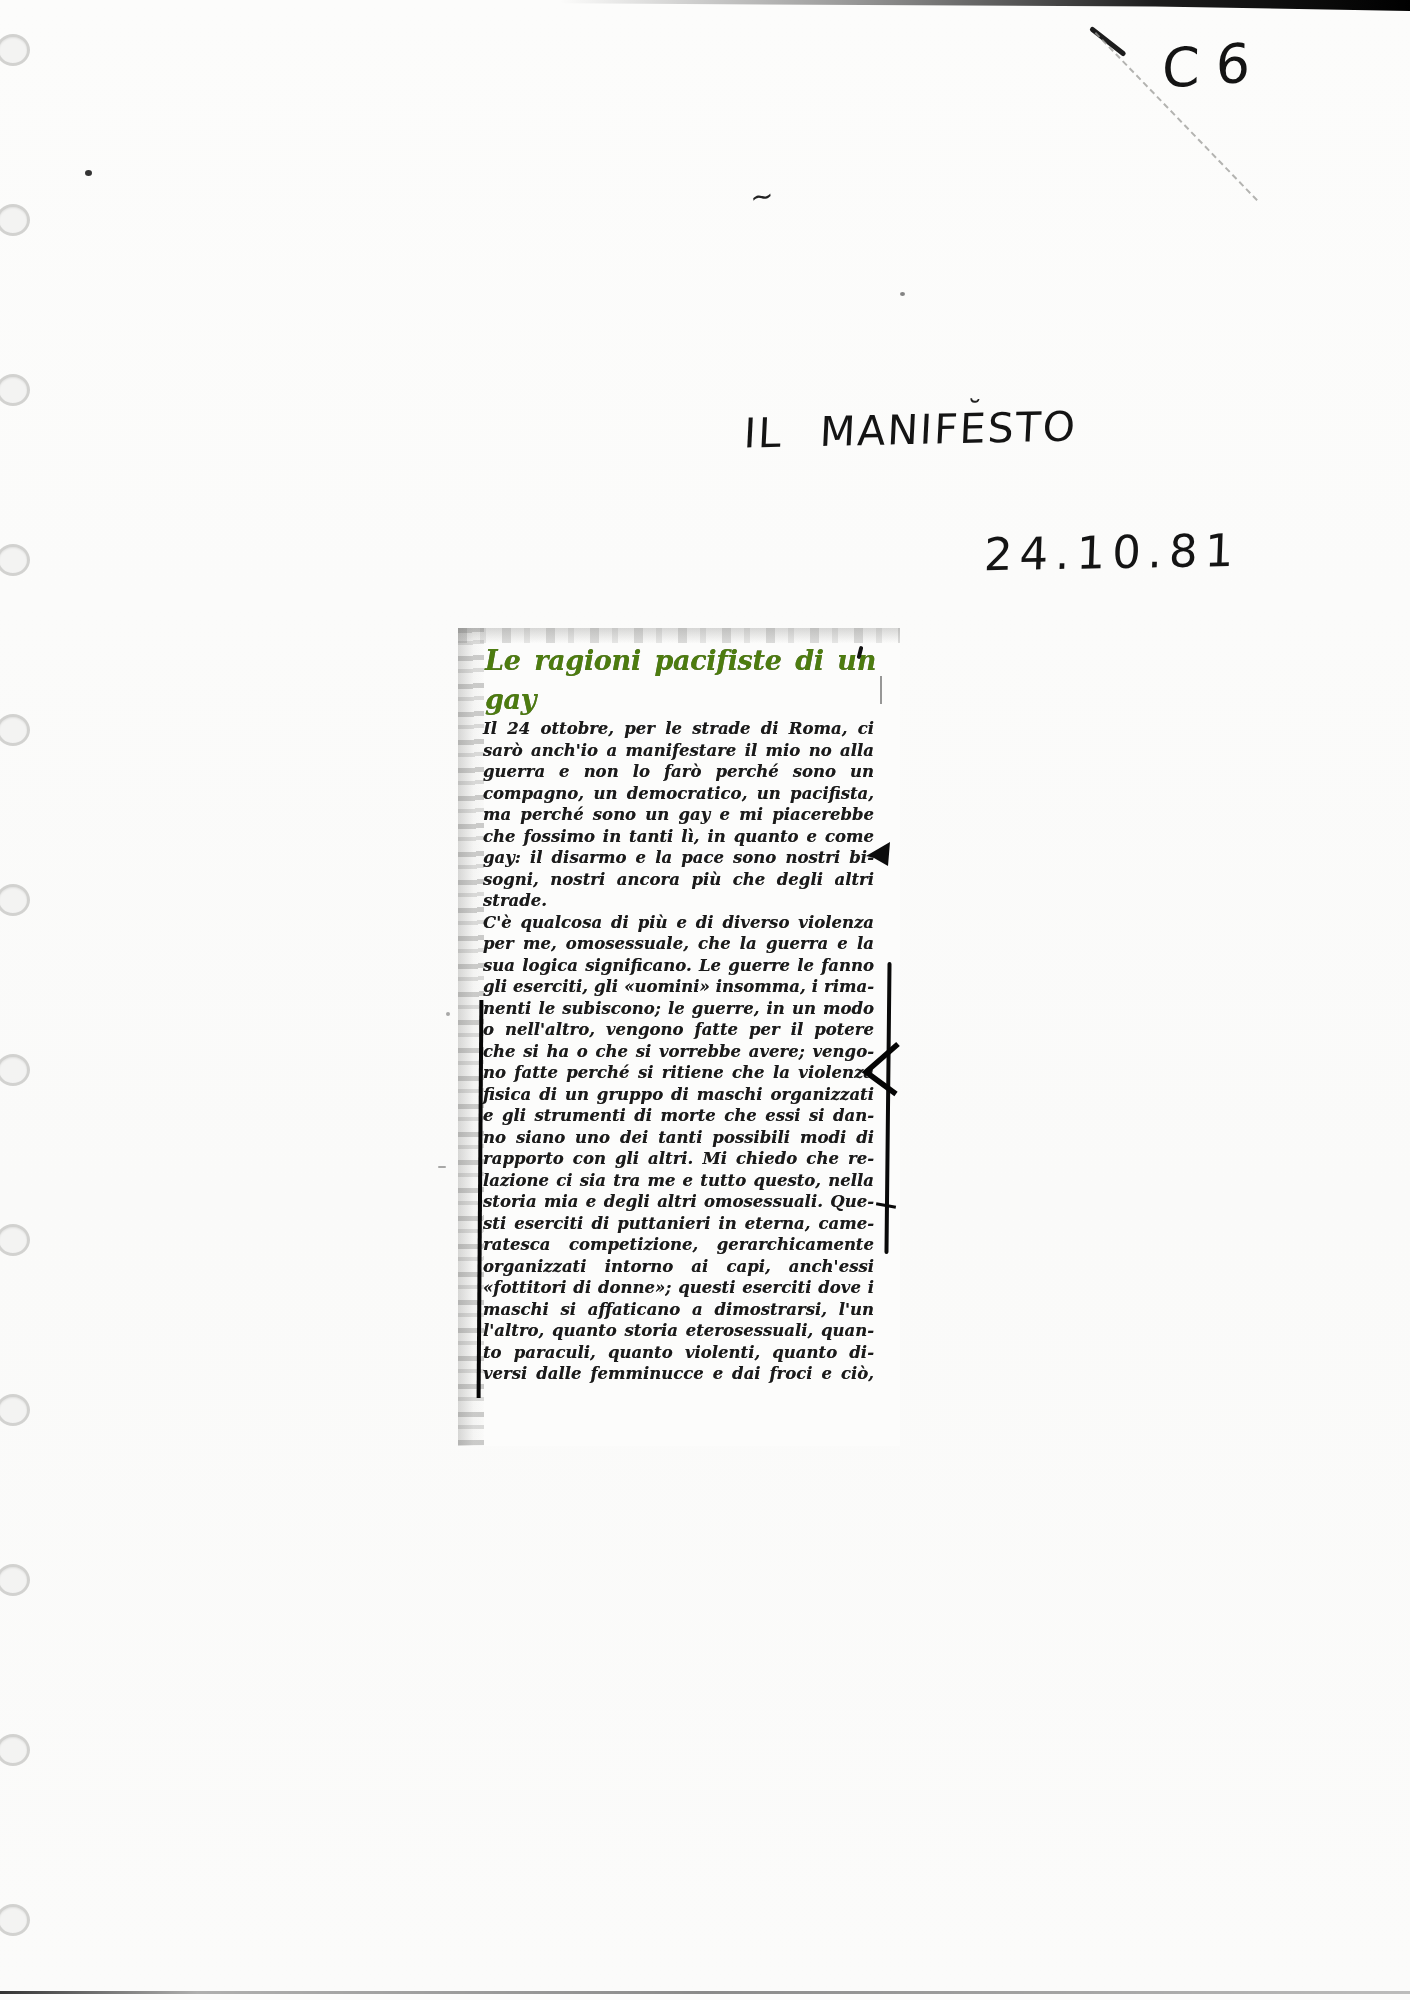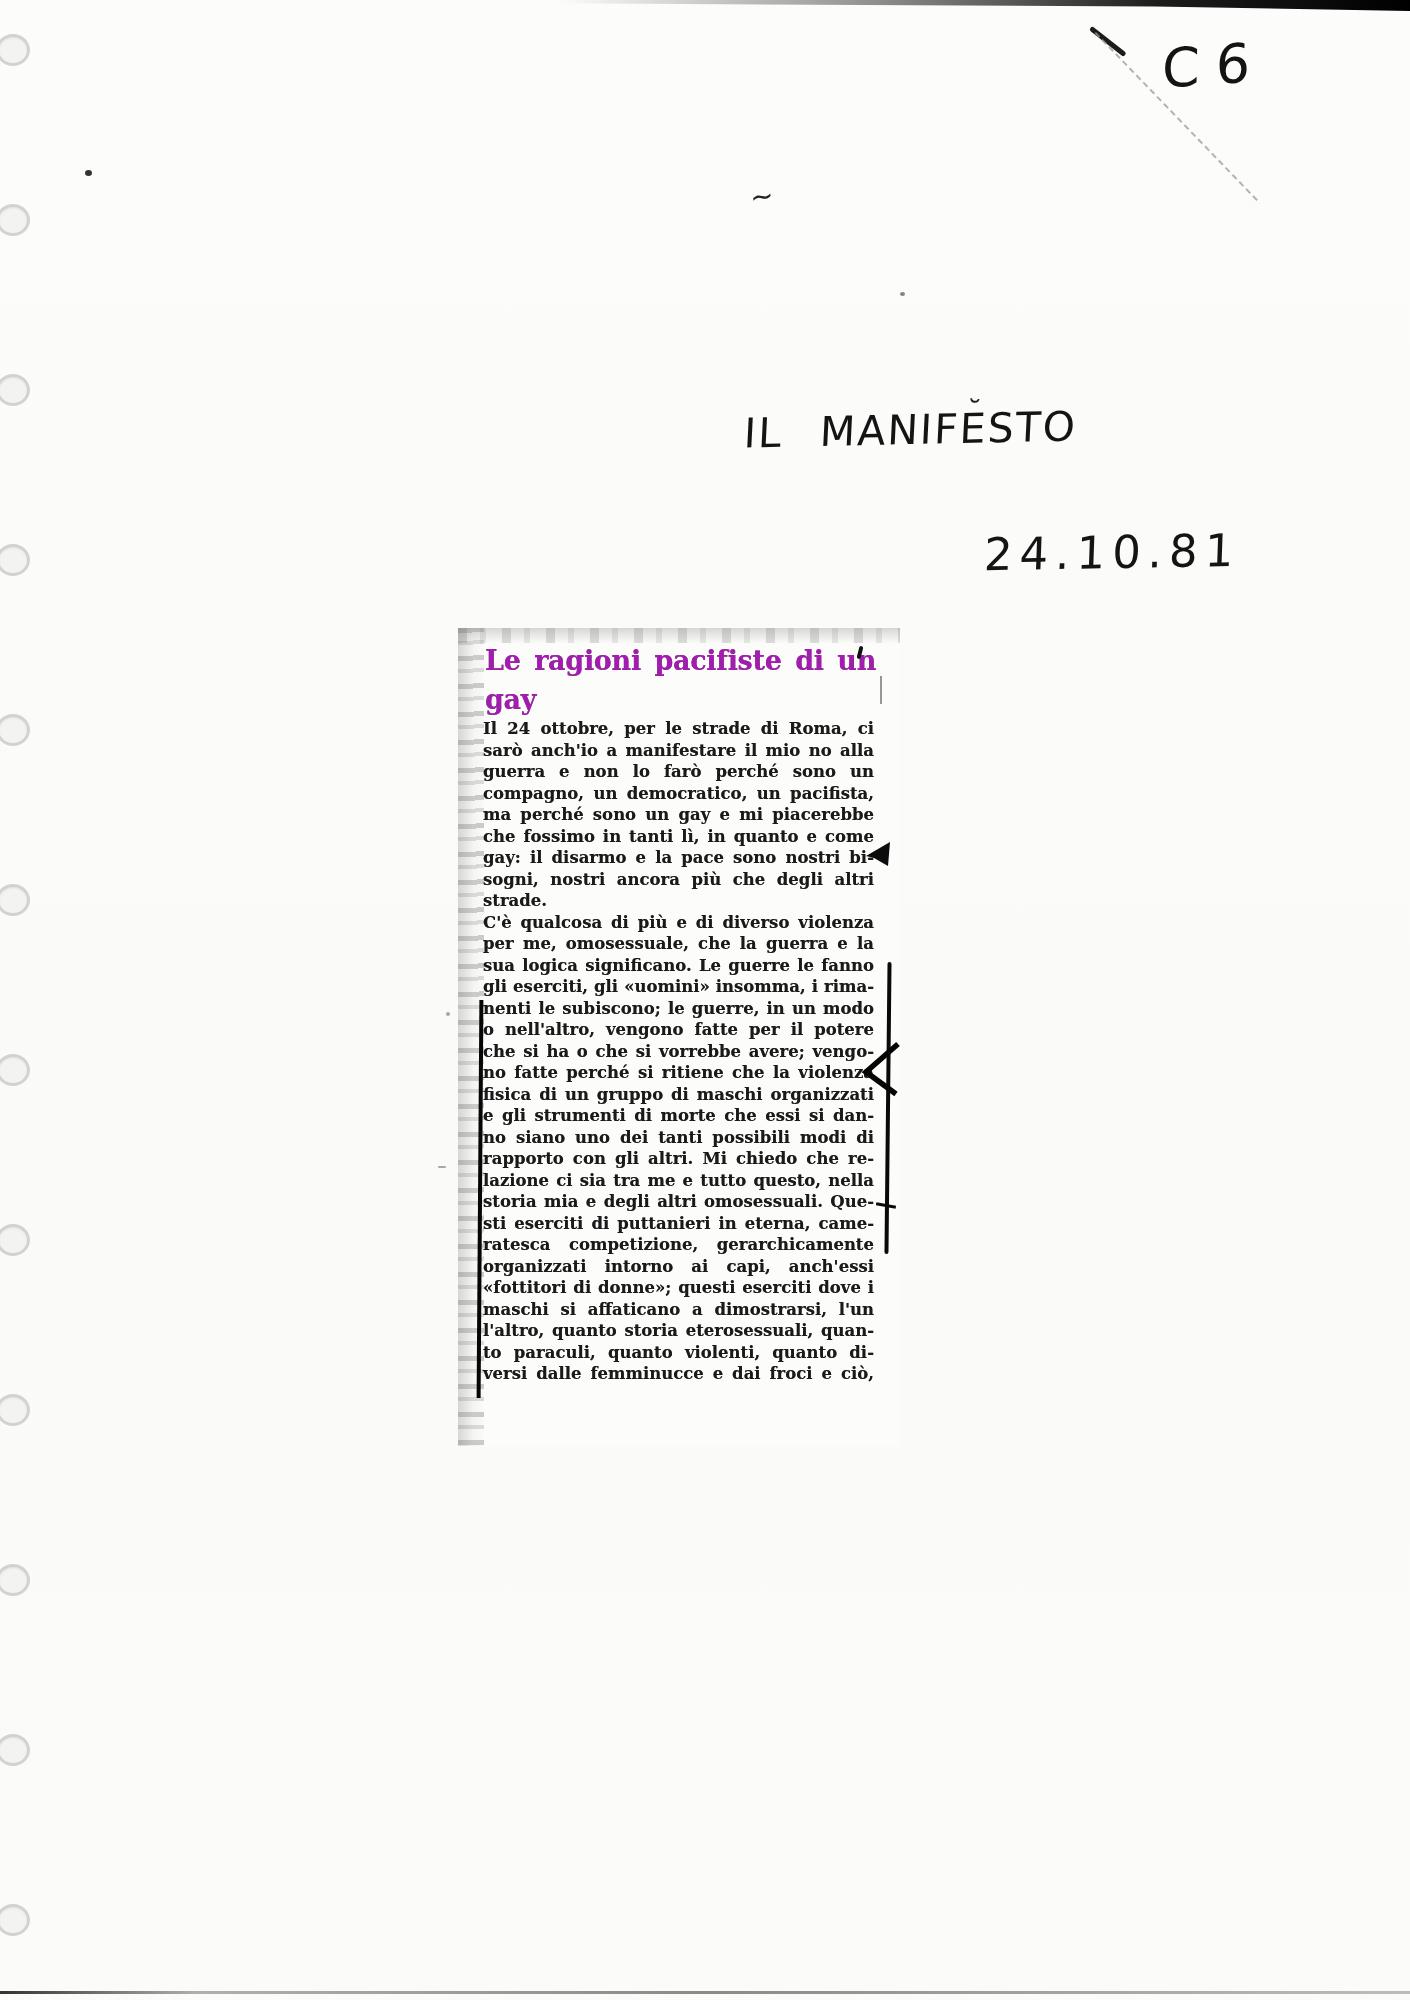--- a/index.html
+++ b/index.html
@@ -57,31 +57,32 @@
   }
   .torn-top{
     position:absolute;left:0;top:0;width:100%;height:15px;
     background:
       linear-gradient(to bottom,rgba(130,130,128,.3),rgba(255,255,255,0)),
       repeating-linear-gradient(91deg,rgba(120,120,118,.25) 0 9px,rgba(230,230,228,.08) 9px 22px,rgba(150,150,148,.22) 22px 28px,rgba(240,240,238,.05) 28px 44px);
   }
   .left-black-line{position:absolute;left:20px;top:372px;width:4px;height:398px;background:#060606;transform:rotate(.4deg);}
   .article-title{
     position:absolute;left:27px;top:13px;width:391px;
-    font-size:27px;font-weight:bold;letter-spacing:-.3px;line-height:39px;color:#a21caf;
+    font-size:27px;font-weight:bold;letter-spacing:-.3px;line-height:39px;color:#4d7c0f;
     text-shadow:0 0 .5px rgba(0,0,0,.55);
+    font-style:italic;
   }
   .article-title .tline{text-align:justify;text-align-last:justify;}
   .article-title .tline.last{text-align-last:left;}
   .article-body{
     position:absolute;left:25px;top:90px;width:391px;
     font-size:16.5px;font-weight:bold;line-height:21.5px;color:#1a1a1a;
     text-shadow:0 0 .4px rgba(0,0,0,.5);
   }
-  .article-body .bline{text-align:justify;text-align-last:justify;text-justify:inter-word;}
+  .article-body .bline{text-align:justify;text-align-last:justify;text-justify:inter-word;font-style:italic;}
   .article-body .bline.para-end{text-align-last:left;}
   
   .right-vline{position:absolute;left:428px;top:334px;width:3.5px;height:292px;background:#0a0a0a;border-radius:2px;transform:rotate(.6deg);}
   .right-cross{position:absolute;left:418px;top:576px;width:20px;height:3px;background:#0a0a0a;transform:rotate(10deg);}
   .flag-mark{position:absolute;left:406px;top:212px;}
   .arrowhead-mark{position:absolute;left:400px;top:412px;}
   .stray-apostrophe{position:absolute;left:400px;top:18px;width:4px;height:13px;background:#111;border-radius:2px;transform:rotate(14deg);}
   .stray-vline{position:absolute;left:422px;top:48px;width:2px;height:28px;background:#444;opacity:.55;}
 </style>
 </head>

